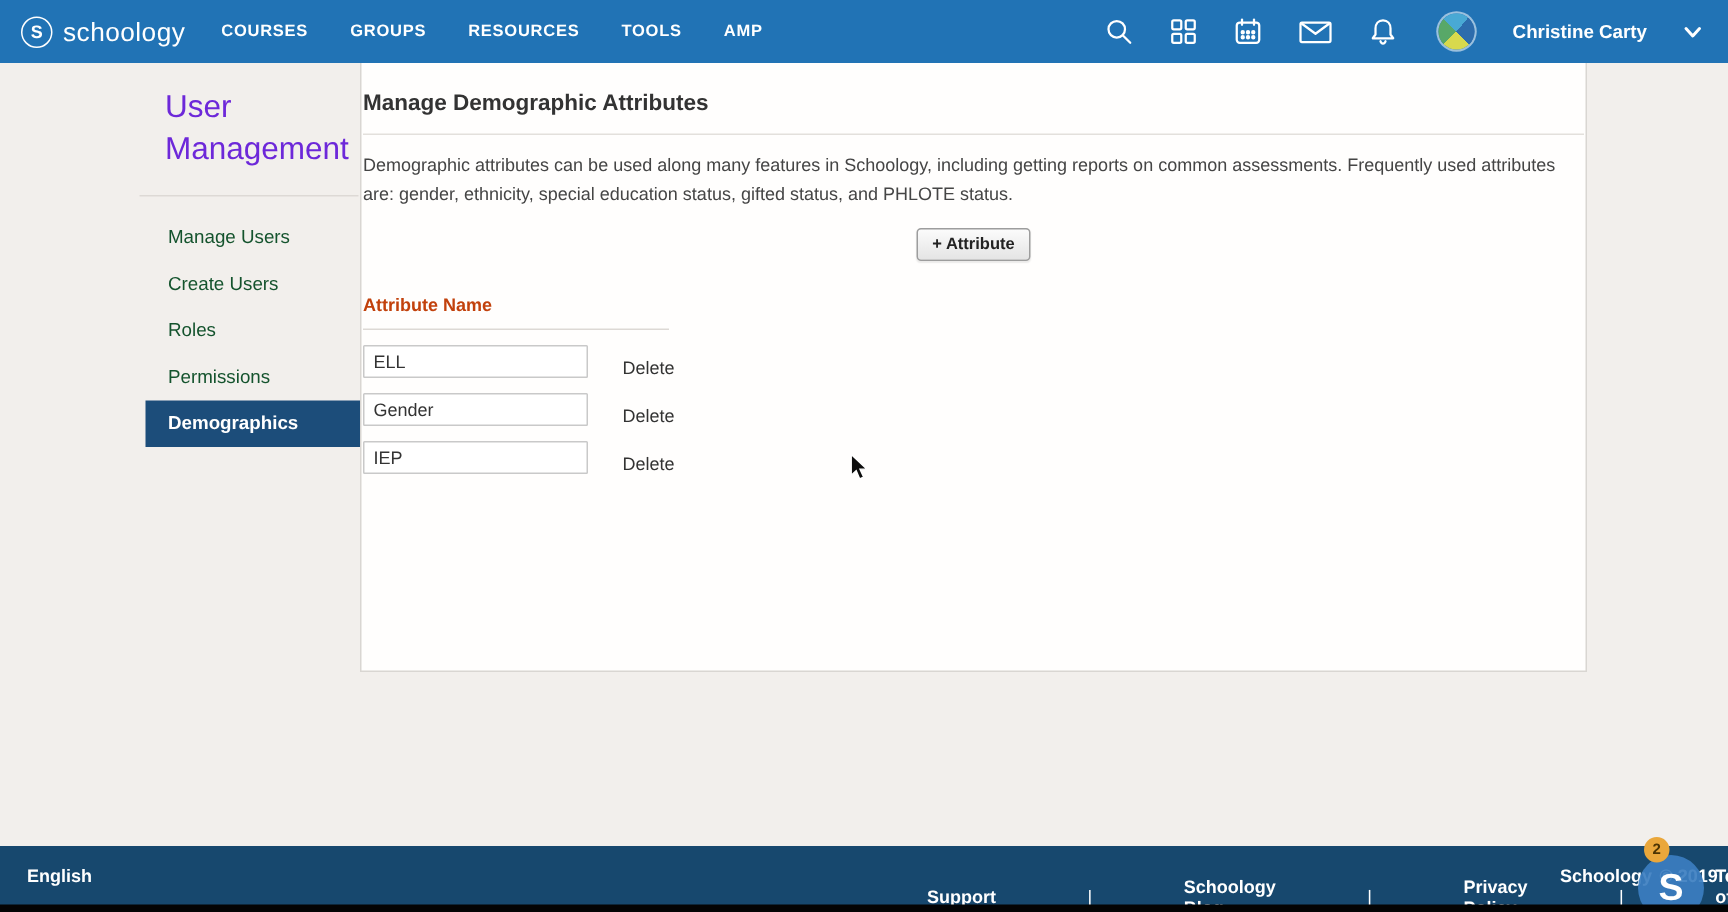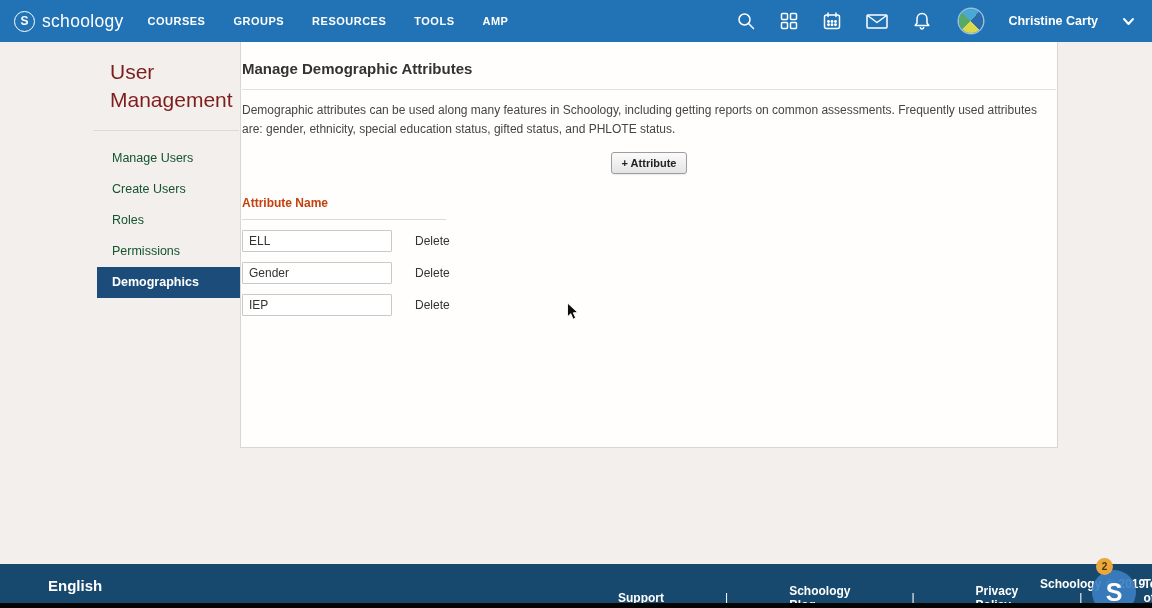--- a/index.html
+++ b/index.html
@@ -25,54 +25,54 @@
   .user-name { color:#fff; font-size:12.5px; font-weight:bold; margin-left:2px; cursor:pointer; }
   .chevron { width:15px; height:15px; cursor:pointer; }
   .chevron svg { width:100%; height:100%; stroke:#fff; fill:none; stroke-width:2; stroke-linecap:round; stroke-linejoin:round; }
 
   
   .workspace { position:absolute; top:42px; left:0; width:1152px; height:522px; background:#f2efec; }
 
   
   .sidebar { position:absolute; left:0; top:0; width:240px; height:100%; }
   .sidebar-title { margin:16px 0 0 110px; width:132px; font-size:21px; line-height:28px;
-                   color:#7f1d1d; font-weight:400; }
+                   color:#6d28d9; font-weight:400; }
   .sidebar-divider { margin:16px 0 0 93px; width:146px; border-top:1px solid #ddd9d5; }
   .side-nav { margin-top:12px; }
   .side-link { display:block; margin-left:112px; padding:8px 0 9px 0;
                font-size:12.5px; color:#14532d; cursor:pointer; text-decoration:none; }
   .side-link.active { margin-left:97px; width:156px; padding:8px 0 9px 15px;
                       background:#1c4d7a; color:#fff; font-weight:bold; }
 
   
   .panel { position:absolute; left:240px; top:0; width:818px; height:406px;
            background:#fffefd; border:1px solid #d9d6d2; border-top:none; padding:12px 1px; }
   .panel-title { font-size:15px; font-weight:bold; color:#333; margin-top:6px; }
   .panel-divider { border-top:1px solid #e3e0dc; margin-top:12px; }
   .panel-desc { margin-top:11px; font-size:12px; color:#454545; line-height:1.6; }
   .btn-row { text-align:center; margin-top:13px; }
   .attr-btn { display:inline-block; font-family:"Liberation Sans",sans-serif;
               font-size:11px; font-weight:bold; color:#222;
               background:linear-gradient(#fbfbfb,#e4e4e4); border:1px solid #9d9d9d;
               border-radius:3px; padding:4px 10px; cursor:pointer; box-shadow:0 1px 1px rgba(0,0,0,.08); }
   .attr-header { margin-top:22px; font-size:12px; font-weight:bold; color:#c2410c; }
   .attr-header-divider { width:204px; border-top:1px solid #ddd9d5; margin-top:9px; }
-  .attr-row { display:flex; align-items:center; margin-top:10px; }
+  .attr-row { display:flex; align-items:flex-end; margin-top:10px; }
   .attr-input { width:150px; height:22px; border:1px solid #c9c9c9; border-radius:1px;
                 font-family:"Liberation Sans",sans-serif; font-size:12px; color:#333; padding:0 6px; background:#fff; }
   .delete-link { margin-left:23px; font-size:12px; color:#333; cursor:pointer; text-decoration:none; }
 
   
   .cursor { position:absolute; left:566px; top:302px; width:13px; height:19px; z-index:40; pointer-events:none; }
 
   
   .footer { position:absolute; left:0; bottom:0; width:1152px; height:44px;
             background:#17486e; z-index:10; }
   .footer-strip { position:absolute; left:0; bottom:0; width:100%; height:5px; background:#040404; z-index:14; }
-  .footer-lang { position:absolute; left:18px; top:13px; color:#fff; font-size:15px; font-weight:bold; cursor:pointer;margin-left:30px; }
+  .footer-lang { position:absolute; left:18px; top:13px; color:#fff; font-size:12px; font-weight:bold; cursor:pointer; }
   .footer-links { position:absolute; left:618px; top:13px; display:flex; align-items:center;gap:48px; }
   .footer-link { color:#fff; font-size:12px; font-weight:bold; cursor:pointer; text-decoration:none; }
   .footer-sep { color:#fff; font-size:12px; padding:0 13px; }
   .footer-brand { position:absolute; left:1040px; top:13px; display:flex; gap:5px;
                   color:#fff; font-size:12px; font-weight:bold; z-index:6; }
   .help-widget { position:absolute; left:1092px; top:6px; width:44px; height:44px; border-radius:50%;
                  background:rgba(60,126,192,.92); display:flex; align-items:center; justify-content:center;
                  color:#fff; font-size:25px; font-weight:bold; z-index:8; cursor:pointer; }
   .help-badge { position:absolute; left:1096px; top:-6px; width:17px; height:17px; border-radius:50%;
                 background:#eaa73b; color:#4c3404; font-size:10px; font-weight:bold;

